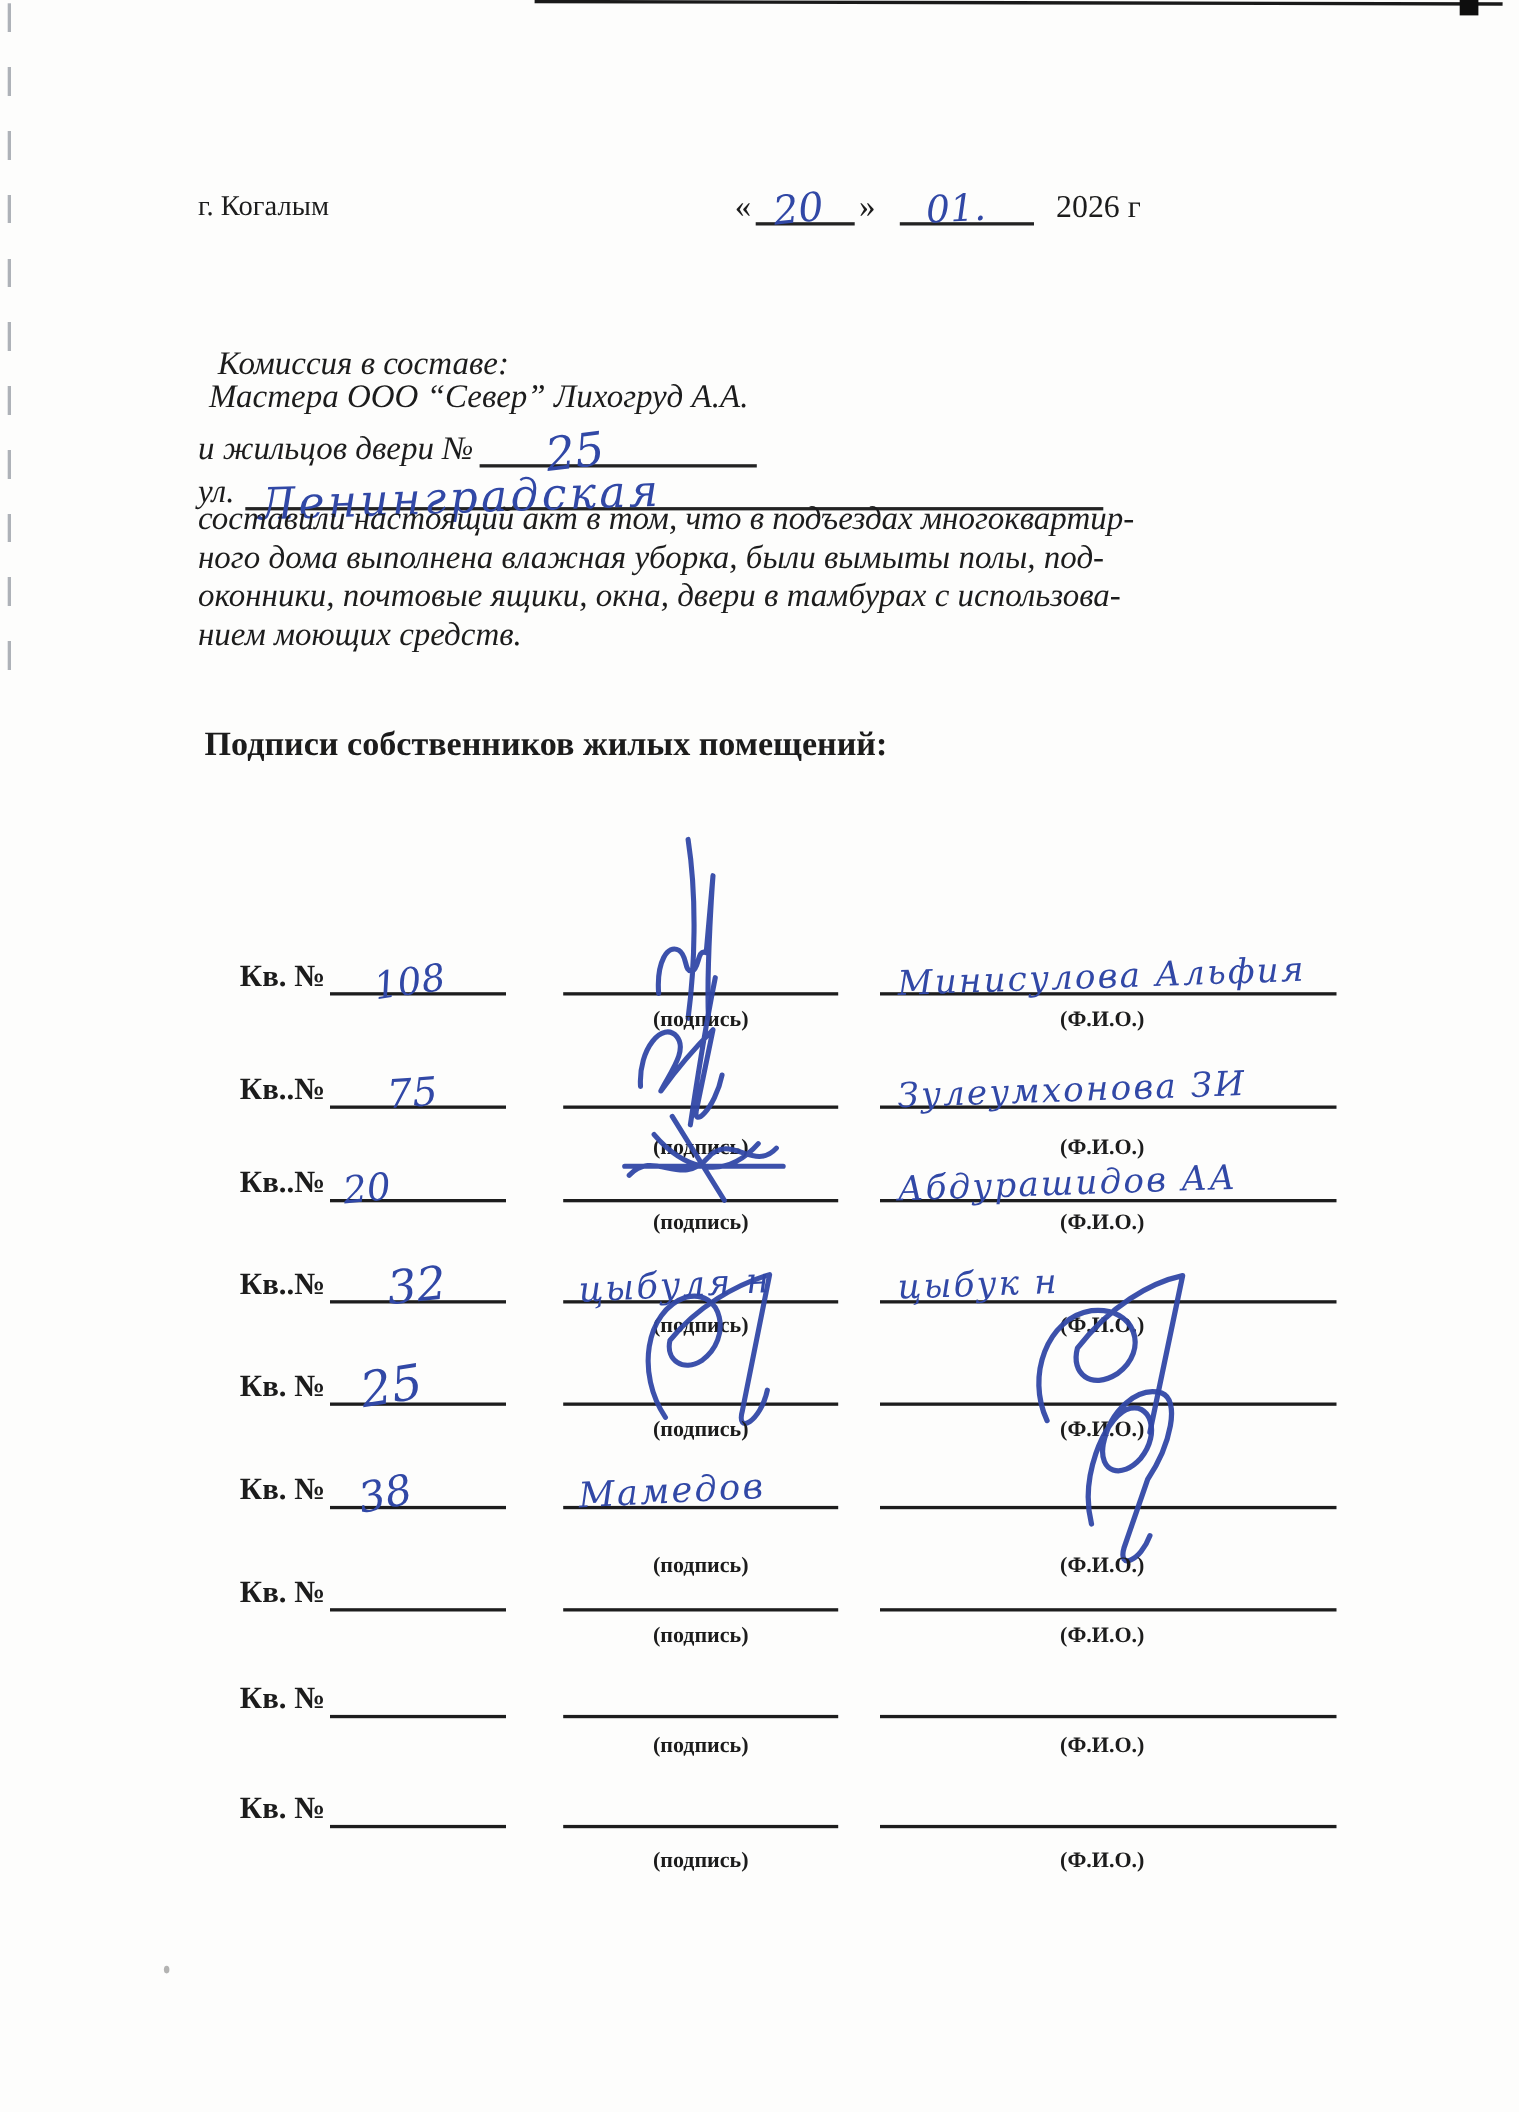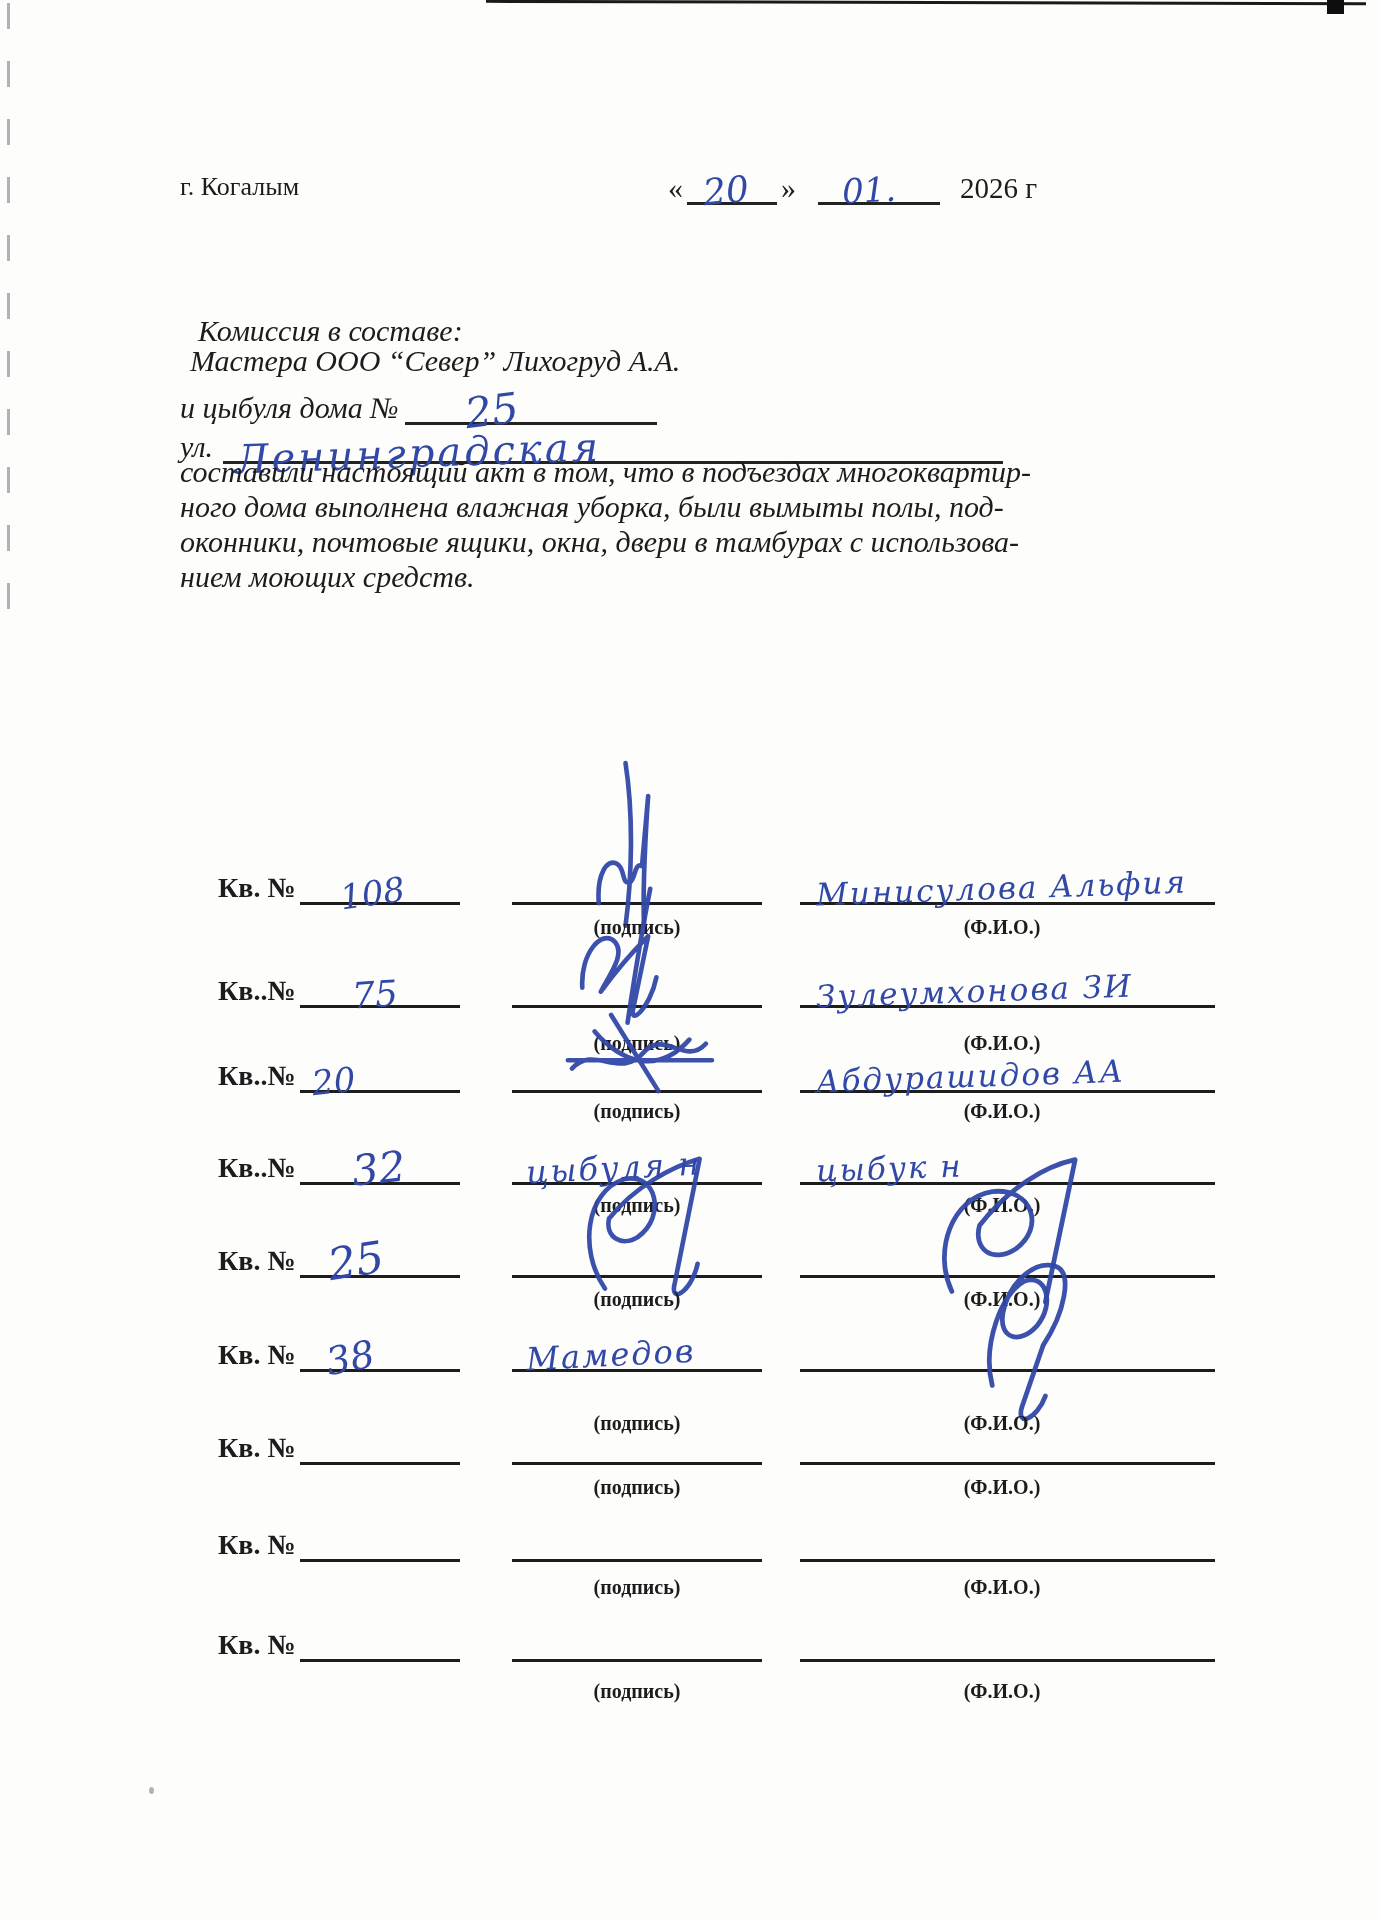--- a/index.html
+++ b/index.html
@@ -76,31 +76,32 @@
 
   <div class="city">г. Когалым</div>
 
   <div class="date-block">
     <span class="q">«</span><span class="dateline w90"><span class="hand day">20</span></span><span class="q">»</span><span class="dateline w120"><span class="hand month">01.</span></span><span class="year">2026  г</span>
   </div>
 
   <div class="intro" style="left:198px;top:314px;">Комиссия в составе:</div>
   <div class="intro" style="left:190px;top:344px;">Мастера  ООО  “Север” Лихогруд А.А.</div>
   <div class="intro" style="left:180px;top:388px;">
-    <span>и  цыбуля дома  №</span><span class="fill house"><span class="hand house-no">25</span></span>
+    <span>и  жильцов двери  №</span><span class="fill house"><span class="hand house-no">25</span></span>
   </div>
   <div class="intro" style="left:180px;top:427px;">
     <span>ул.</span><span class="fill street"><span class="hand street-name">Ленинградская</span></span>
   </div>
 
   <div class="para-line" style="left:180px;top:455px;">составили настоящий акт в том, что в подъездах многоквартир-</div>
   <div class="para-line" style="left:180px;top:490px;">ного  дома выполнена влажная уборка, были вымыты полы, под-</div>
   <div class="para-line" style="left:180px;top:525px;">оконники, почтовые ящики, окна, двери в тамбурах  с использова-</div>
   <div class="para-line" style="left:180px;top:560px;">нием моющих средств.</div>
 
+  <div class="heading">Подписи собственников жилых помещений:</div>
 
   <div id="rows-host">
   <div class="sig-row" style="top: 835px;">
     <span class="row-label">Кв. №</span>
     <span class="line line-apt">
       <span class="hand apt" style="left: 40px; font-size: 34px; transform: rotate(-8deg);">108</span>
     </span>
     <span class="line line-sig">
       <span class="hand sigtext"></span>
       <svg class="scribble sig-scribble" viewBox="0 0 160 170">

